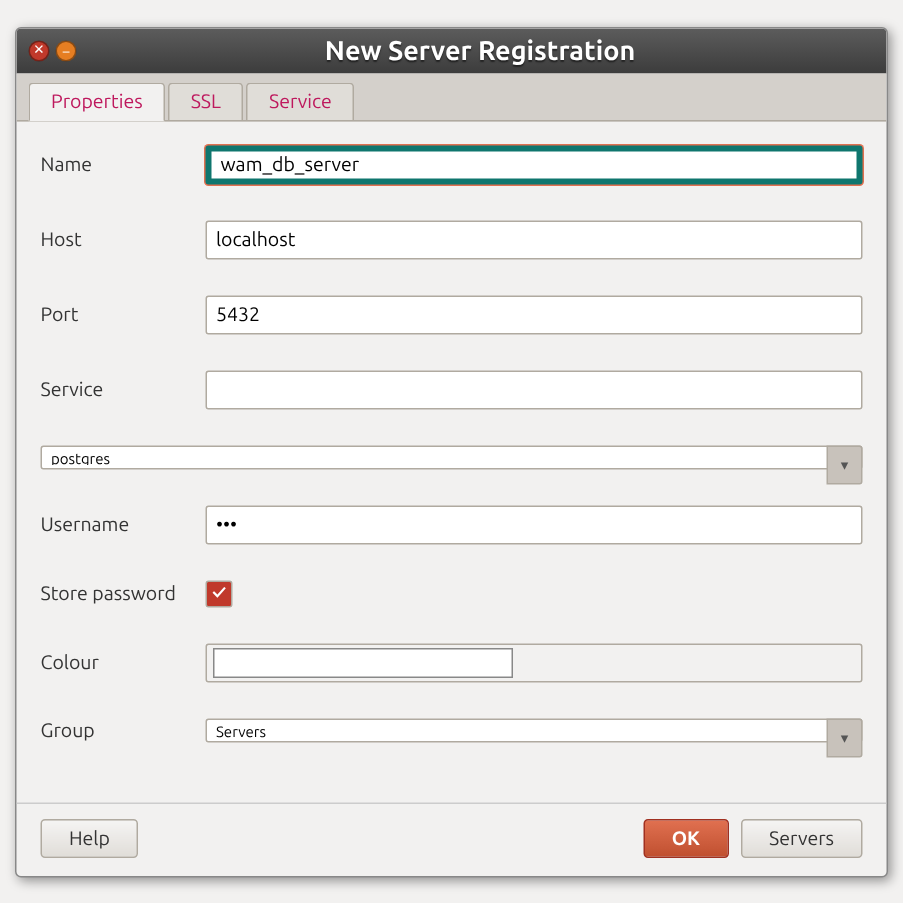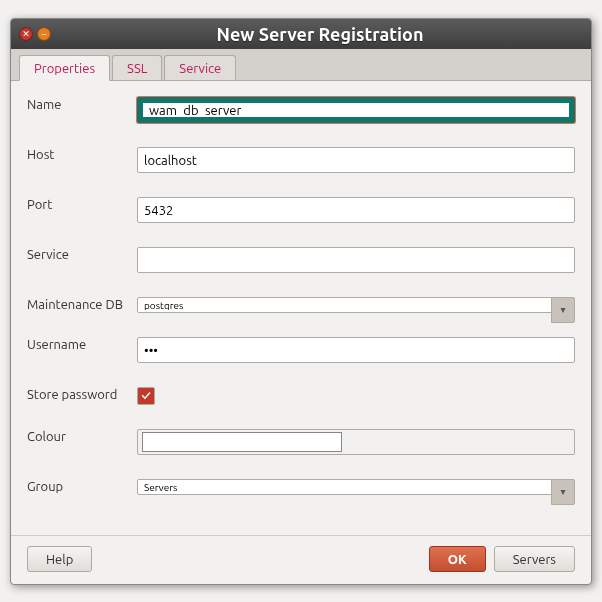--- a/index.html
+++ b/index.html
@@ -77,21 +77,21 @@
       background: #f2f1f0;
       border-bottom: 1px solid #f2f1f0;
       margin-bottom: -1px;
       font-weight: normal;
     }
     .content {
       padding: 16px 16px 12px;
     }
     .form-row {
       display: flex;
-      align-items: flex-start;
+      align-items: center;
       margin-bottom: 24px;
     }
     .form-label {
       width: 110px;
       min-width: 110px;
       font-size: 13px;
       color: #333;
       text-align: left;
     }
     .form-field {
@@ -102,21 +102,21 @@
       height: 26px;
       padding: 2px 6px;
       border: 1px solid #b0aaa0;
       border-radius: 2px;
       background: #fff;
       font-size: 13px;
       font-family: Ubuntu, sans-serif;
       outline: none;
     }
     .form-input.focused {
-      border: 6px solid #0f766e;
+      border: 4px solid #0f766e;
       box-shadow: 0 0 0 1px #e07050;
     }
     .form-select-wrap {
       width: 100%;
       position: relative;
       display: flex;
     }
     .form-select {
       width: 100%;
       height: 16px;
@@ -267,21 +267,20 @@
     </div>
 
     <div class="form-row">
       <div class="form-label">Service</div>
       <div class="form-field">
         <input class="form-input" type="text" value="" style="">
       </div>
     </div>
 
     <div class="form-row">
-      <div class="form-label">Maintenance DB</div>
       <div class="form-field">
         <div class="form-select-wrap">
           <select class="form-select">
             <option>postgres</option>
             <option>template0</option>
             <option>template1</option>
           </select>
           <div class="select-arrow">
             <span>▾</span>
           </div>

